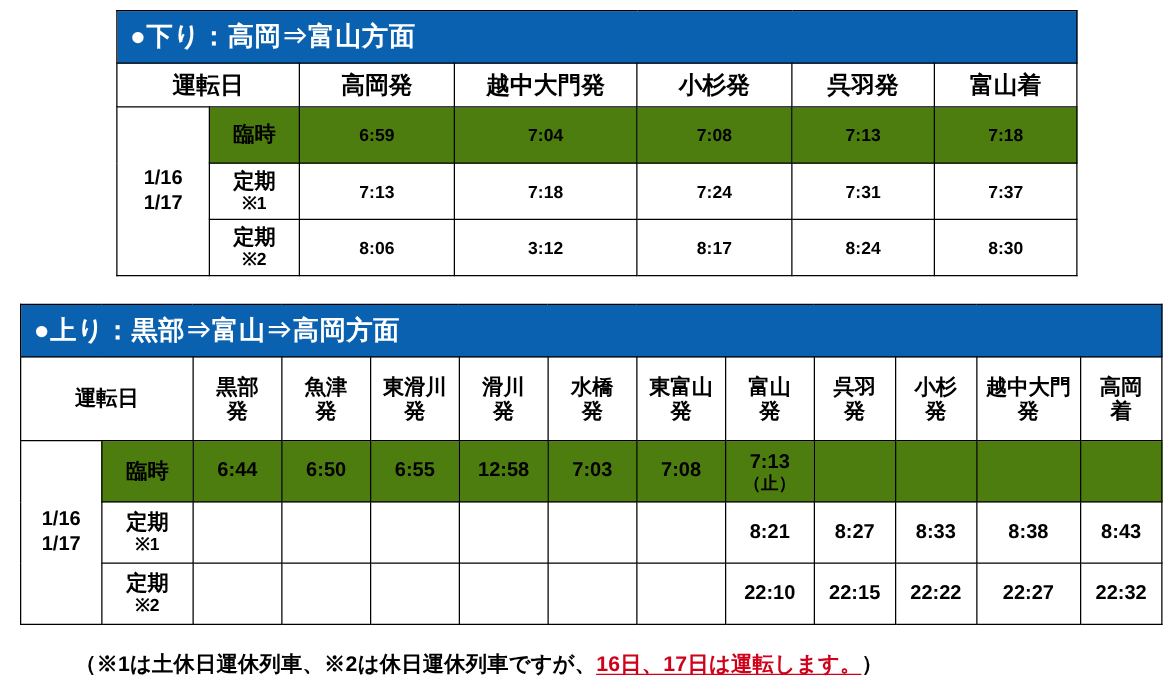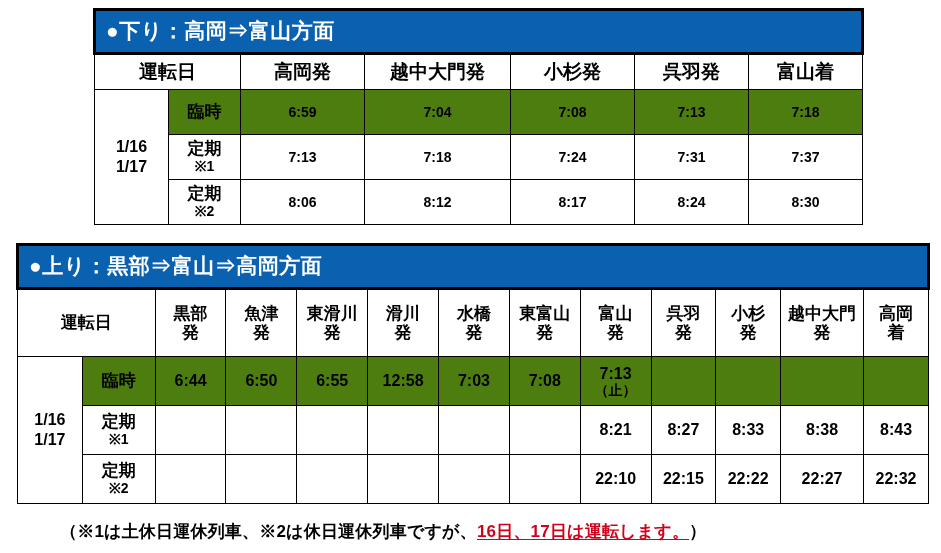--- a/index.html
+++ b/index.html
@@ -45,21 +45,21 @@
   }
 
   .hdr-band {
     background: #0a61b0;
     color: #ffffff;
     font-size: 21px;
     text-align: left;
     padding: 6px 10px 7px 10px;
     letter-spacing: 0.5px;
     font-weight: bold;
-    border: 3px solid #000000;
+    border: 1px solid #000000;
   }
 
   .col-head {
     font-size: 19px;
     height: 34px;
   }
   .col-head-2 {
     font-size: 17px;
     line-height: 1.12;
     height: 66px;
@@ -164,21 +164,21 @@
         <td class="time-cell">7:31</td>
         <td class="time-cell">7:37</td>
       </tr>
 
       <tr>
         <td class="kind-cell">
           <span>定期</span>
           <span class="note-sub kind-small">※2</span>
         </td>
         <td class="time-cell">8:06</td>
-        <td class="time-cell">8:12</td>
+        <td class="time-cell">3:12</td>
         <td class="time-cell">8:17</td>
         <td class="time-cell">8:24</td>
         <td class="time-cell">8:30</td>
       </tr>
     </tbody>
   </table>
 </div>
 
 <div class="tbl2-wrap">
   <table>

